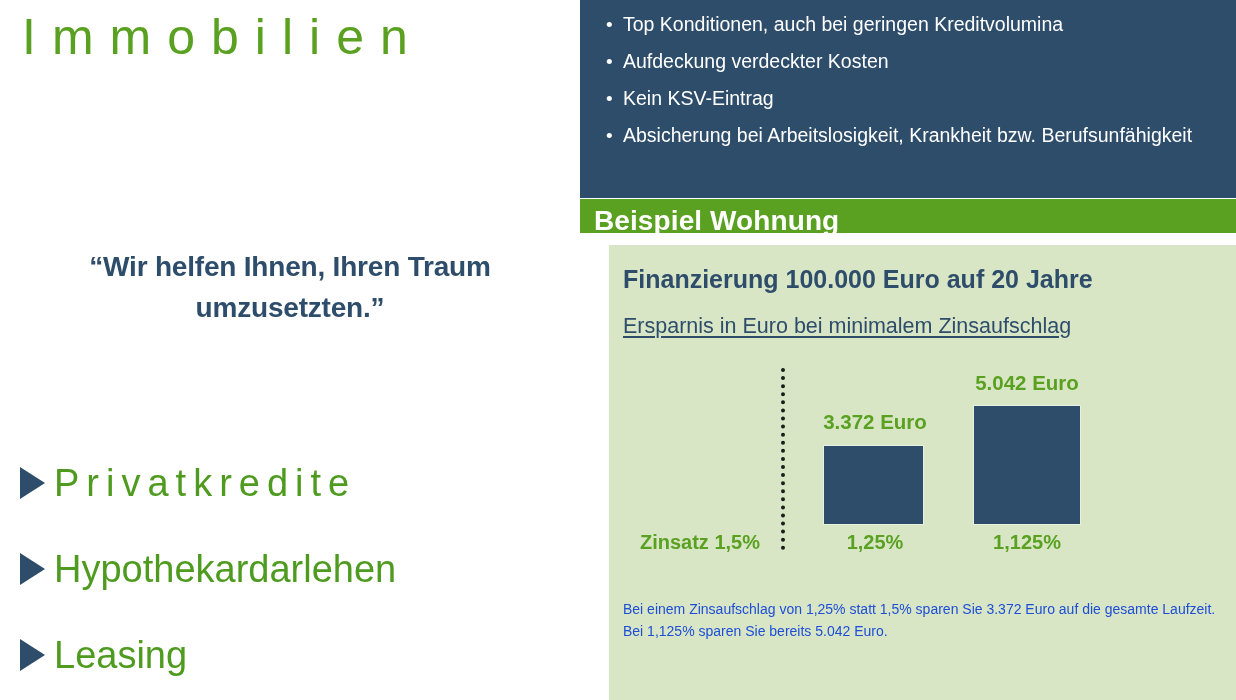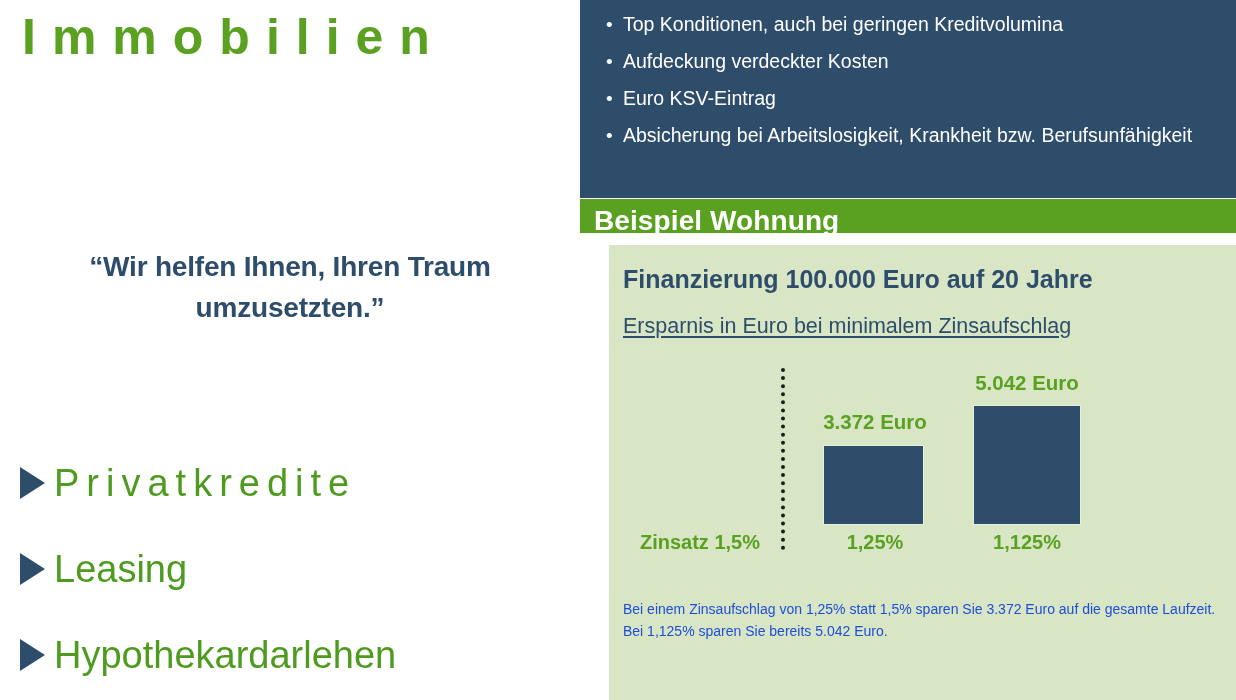--- a/index.html
+++ b/index.html
@@ -12,21 +12,21 @@
   }
   .slide{position:relative;width:1236px;height:700px;overflow:hidden;background:#ffffff;}
 
   
   .left-panel{
     position:absolute;left:0;top:0;width:580px;height:700px;
     background:#ffffff;
   }
   .brand-title{
     position:absolute;left:22px;top:8px;
-    font-size:50px;font-weight:700;
+    font-size:50px;font-weight:400;
     letter-spacing:16px;
     color:#5AA121;
     white-space:nowrap;
   }
   .quote{
     position:absolute;left:36px;top:246px;width:508px;
     font-size:28px;font-weight:700;line-height:1.47;
     color:#2E4D6B;text-align:center;
     letter-spacing:-0.2px;
   }
@@ -150,30 +150,30 @@
         </span>
         <span class="offer-label spaced">Privatkredite</span>
       </div>
 
       <div class="offer-item">
         <span class="tri-icon">
           <svg width="30" height="38" viewBox="0 0 30 38" aria-hidden="true">
             <polygon points="3,3 28,19 3,35" fill="#2E4D6B"></polygon>
           </svg>
         </span>
-        <span class="offer-label">Leasing</span>
+        <span class="offer-label">Hypothekardarlehen</span>
       </div>
 
       <div class="offer-item">
         <span class="tri-icon">
           <svg width="30" height="38" viewBox="0 0 30 38" aria-hidden="true">
             <polygon points="3,3 28,19 3,35" fill="#2E4D6B"></polygon>
           </svg>
         </span>
-        <span class="offer-label">Hypothekardarlehen</span>
+        <span class="offer-label">Leasing</span>
       </div>
 
     </div>
   </div>
 
   <div class="right-panel">
 
     <div class="benefits-box">
       <div class="benefit-list">
 
@@ -182,21 +182,21 @@
           <span class="benefit-text">Top Konditionen, auch bei geringen Kreditvolumina</span>
         </div>
 
         <div class="benefit-item">
           <span class="benefit-bullet">•</span>
           <span class="benefit-text">Aufdeckung verdeckter Kosten</span>
         </div>
 
         <div class="benefit-item">
           <span class="benefit-bullet">•</span>
-          <span class="benefit-text">Euro KSV-Eintrag</span>
+          <span class="benefit-text">Kein KSV-Eintrag</span>
         </div>
 
         <div class="benefit-item">
           <span class="benefit-bullet">•</span>
           <span class="benefit-text">Absicherung bei Arbeitslosigkeit, Krankheit bzw. Berufsunfähigkeit</span>
         </div>
 
       </div>
     </div>
 

